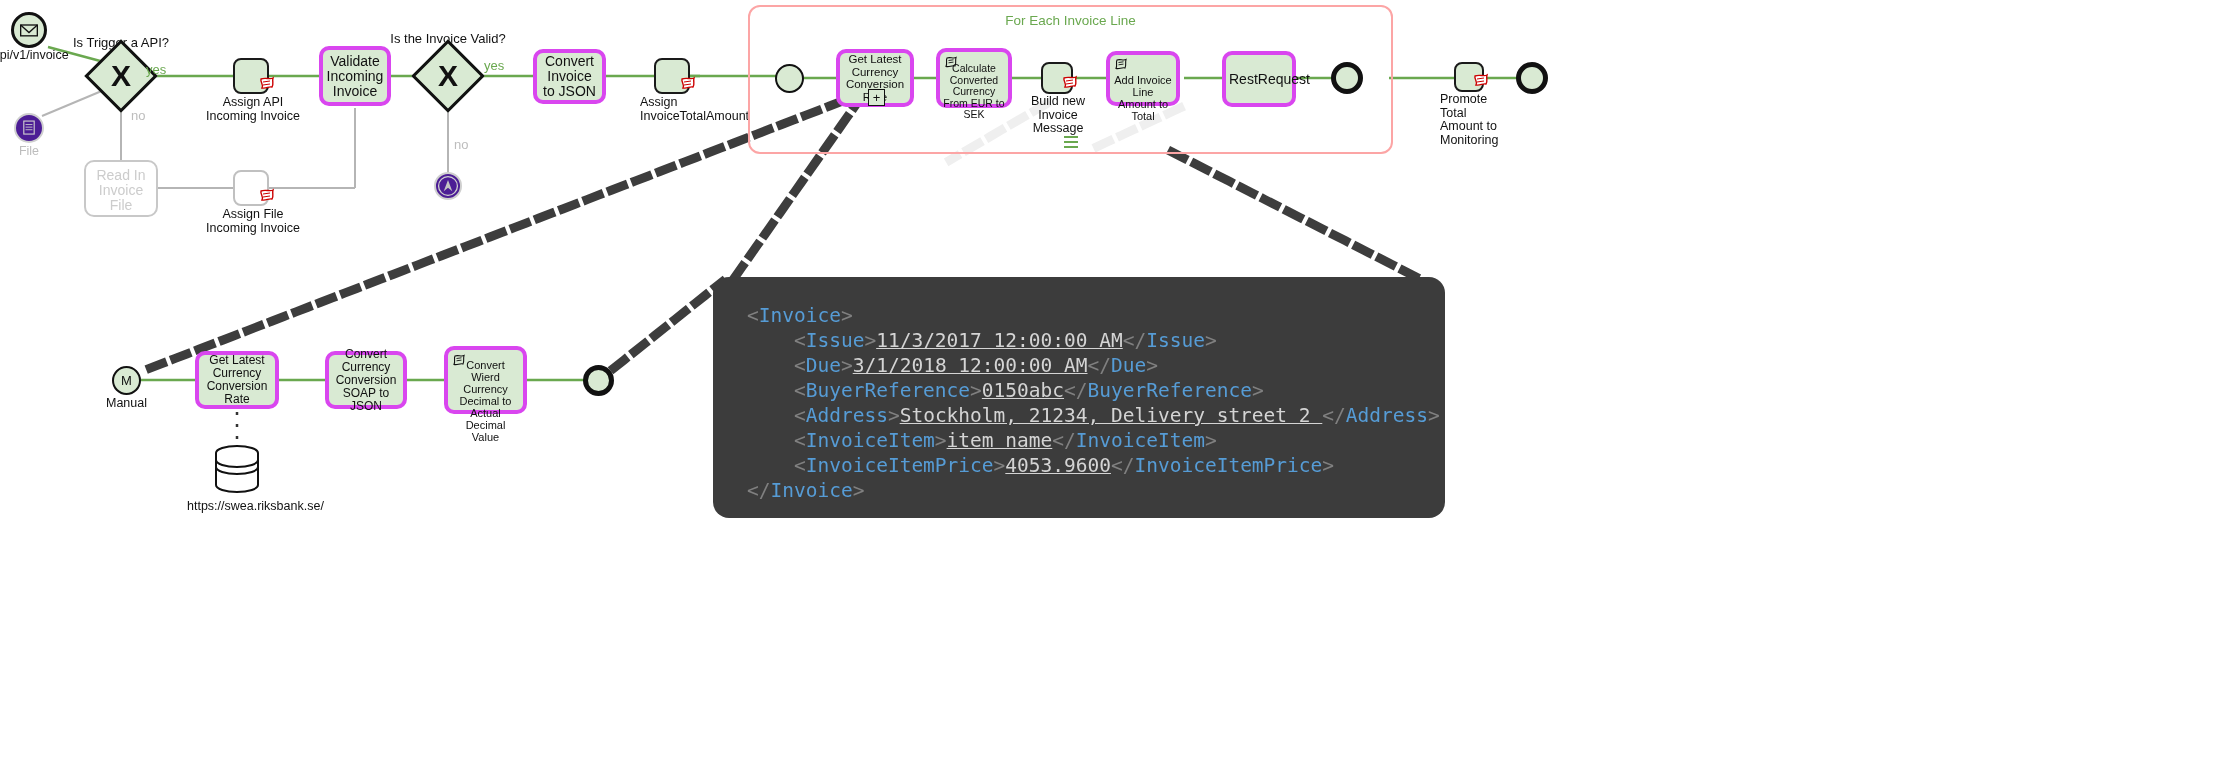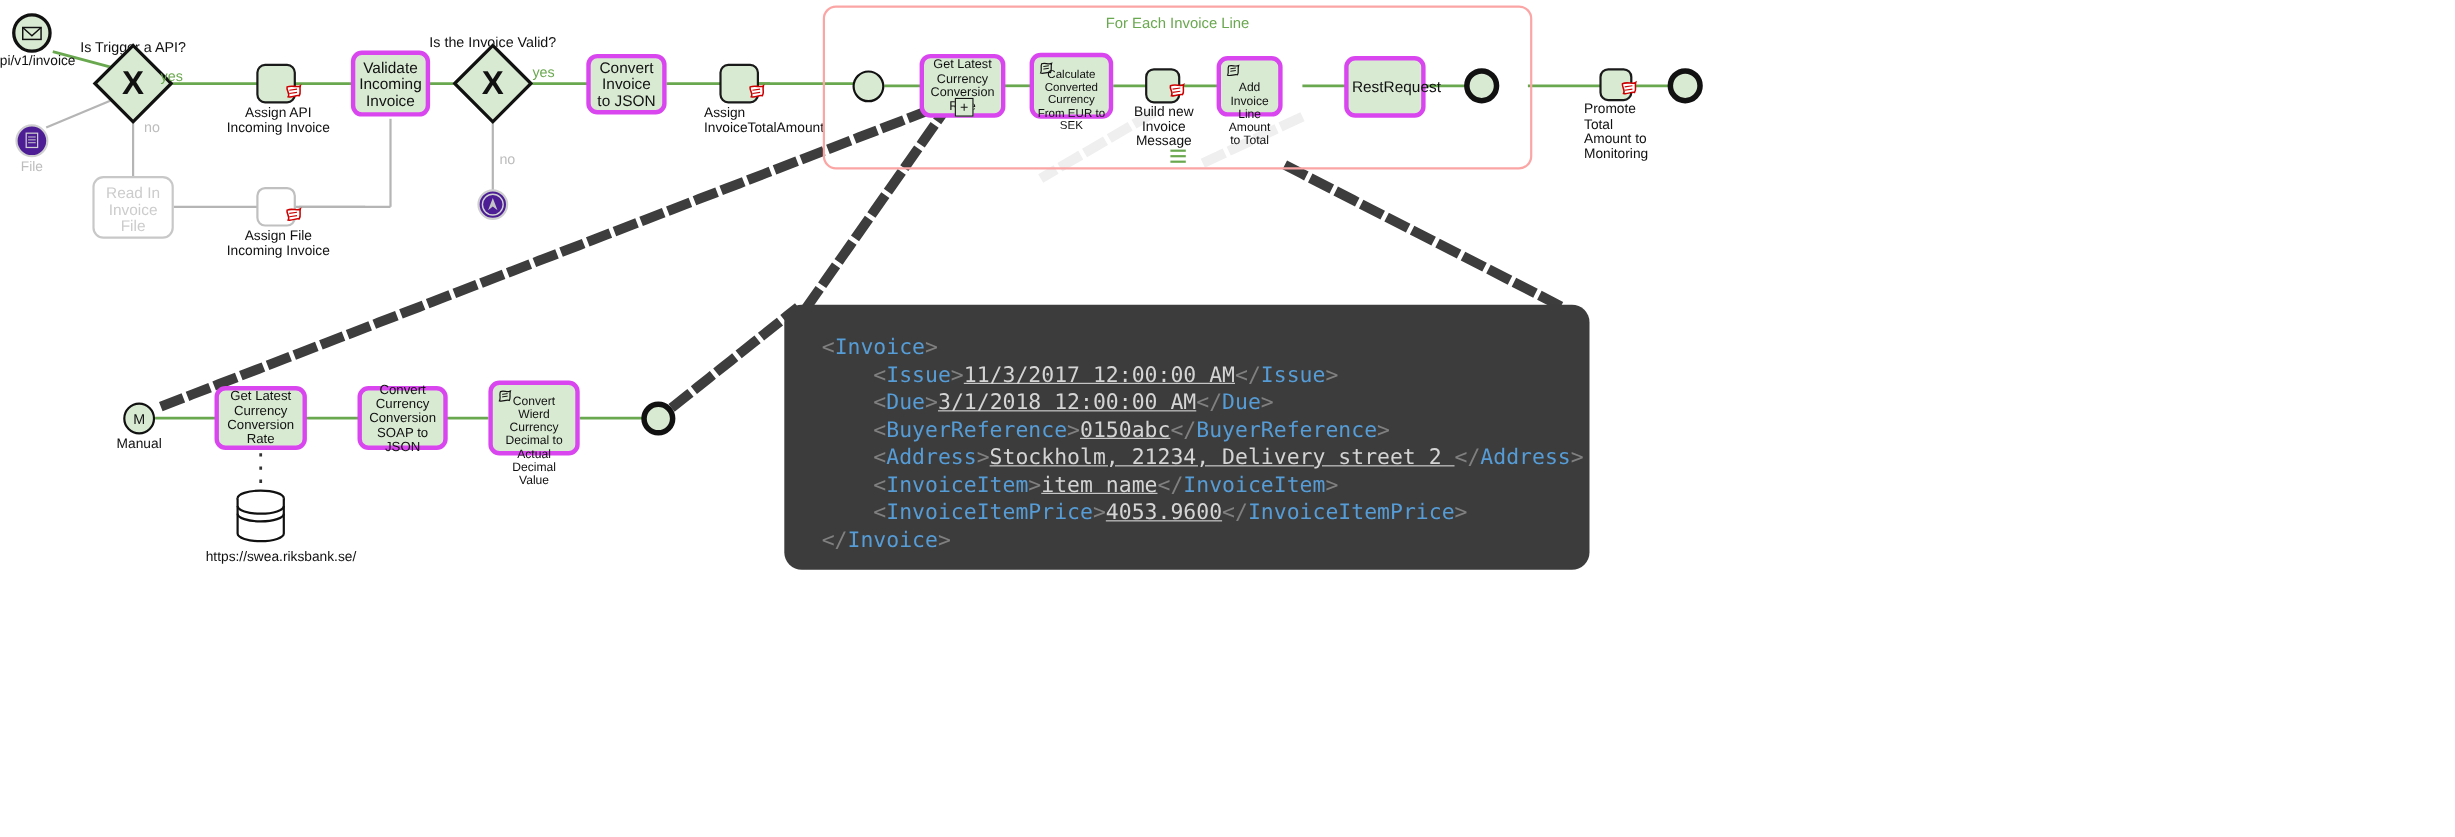--- a/index.html
+++ b/index.html
@@ -429,21 +429,21 @@
   <div class="assign" style="left:1041px; top:62px;">
     <div class="box" style="width:32px; height:32px;"></div>
     <svg class="scrollmark" viewBox="0 0 20 22" style="right:-7px; bottom:-2px;">
       <path d="M4,4 C9,2 13,5 16,3 C15,7 17,9 15,12 C12,11 9,14 5,13 C7,10 3,7 4,4 Z" fill="#ffffff" stroke="#cc0000" stroke-width="1.4"></path>
       <line x1="6" y1="7" x2="13" y2="6" stroke="#cc0000" stroke-width="1"></line>
       <line x1="6" y1="10" x2="13" y2="9" stroke="#cc0000" stroke-width="1"></line>
     </svg>
     <div class="caption" style="top:33px; left:-18px; width:70px;">Build new Invoice Message</div>
   </div>
 
-  <div class="node task script" style="left:1106px; top:51px; width:60px; height:55px; font-size:11px; line-height:12px;">
+  <div class="node task script" style="left:1106px; top:51px; width:74px; height:55px; font-size:11px; line-height:12px;">
     <svg style="position:absolute; left:4px; top:3px;" width="14" height="15" viewBox="0 0 14 15">
       <path d="M3,2 C6,0.6 9,3 12,1.6 C11,5 12.5,7 11,10 C8,9 5,11.5 2,10.4 C3.6,7.6 1.6,4.6 3,2 Z" fill="none" stroke="#111" stroke-width="1.1"></path>
       <line x1="4.5" y1="4.5" x2="9.5" y2="3.8" stroke="#111" stroke-width="0.9"></line>
       <line x1="4.5" y1="6.8" x2="9.5" y2="6.1" stroke="#111" stroke-width="0.9"></line>
     </svg>
     <span class="tasklabel" style="padding-top:10px;">Add Invoice Line Amount to Total</span>
   </div>
 
   <div class="node task" style="left:1222px; top:51px; width:74px; height:56px;">
     <span class="tasklabel">RestRequest</span>

